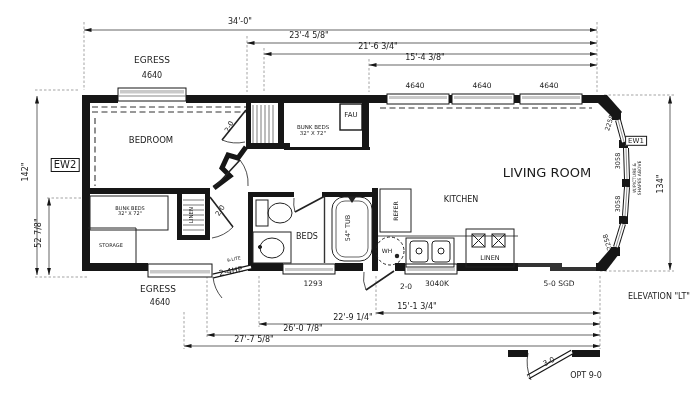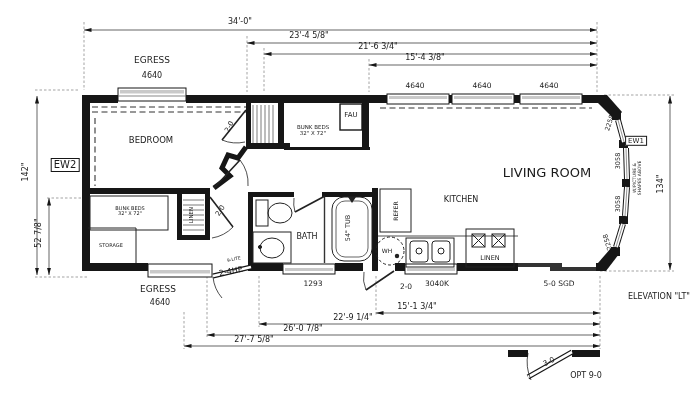--- a/index.html
+++ b/index.html
@@ -244,21 +244,21 @@
 <div class="lbl" style="left:610px;top:123px;font-size:6.5px;transform:translate(-50%,-50%) rotate(-72deg)">2258</div>
 <div class="lbl r90" style="left:618px;top:161px;font-size:6.5px">3058</div>
 <div class="lbl r90" style="left:618px;top:204px;font-size:6.5px">3058</div>
 <div class="lbl" style="left:608px;top:242px;font-size:6.5px;transform:translate(-50%,-50%) rotate(-108deg)">2258</div>
 <div class="lbl r90" style="left:638px;top:178px;font-size:4.5px">
   <span>W/PICTURE &amp;</span><br>
   <span>SHAPES ABOVE</span>
 </div>
 
 <div class="lbl" style="left:151px;top:140px;font-size:8.5px">BEDROOM</div>
-<div class="lbl" style="left:307px;top:237px;font-size:8px">BATH</div>
+<div class="lbl" style="left:307px;top:237px;font-size:8px">BEDS</div>
 <div class="lbl" style="left:461px;top:200px;font-size:8px">KITCHEN</div>
 <div class="lbl" style="left:547px;top:173px;font-size:13px">LIVING ROOM</div>
 
 <div class="lbl" style="left:152px;top:61px;font-size:9px">EGRESS</div>
 <div class="lbl" style="left:152px;top:76px;font-size:8px">4640</div>
 <div class="lbl" style="left:158px;top:290px;font-size:9px">EGRESS</div>
 <div class="lbl" style="left:160px;top:303px;font-size:8px">4640</div>
 
 <div class="lbl" style="left:130px;top:211px;font-size:5px">
   <span>BUNK BEDS</span><br>

